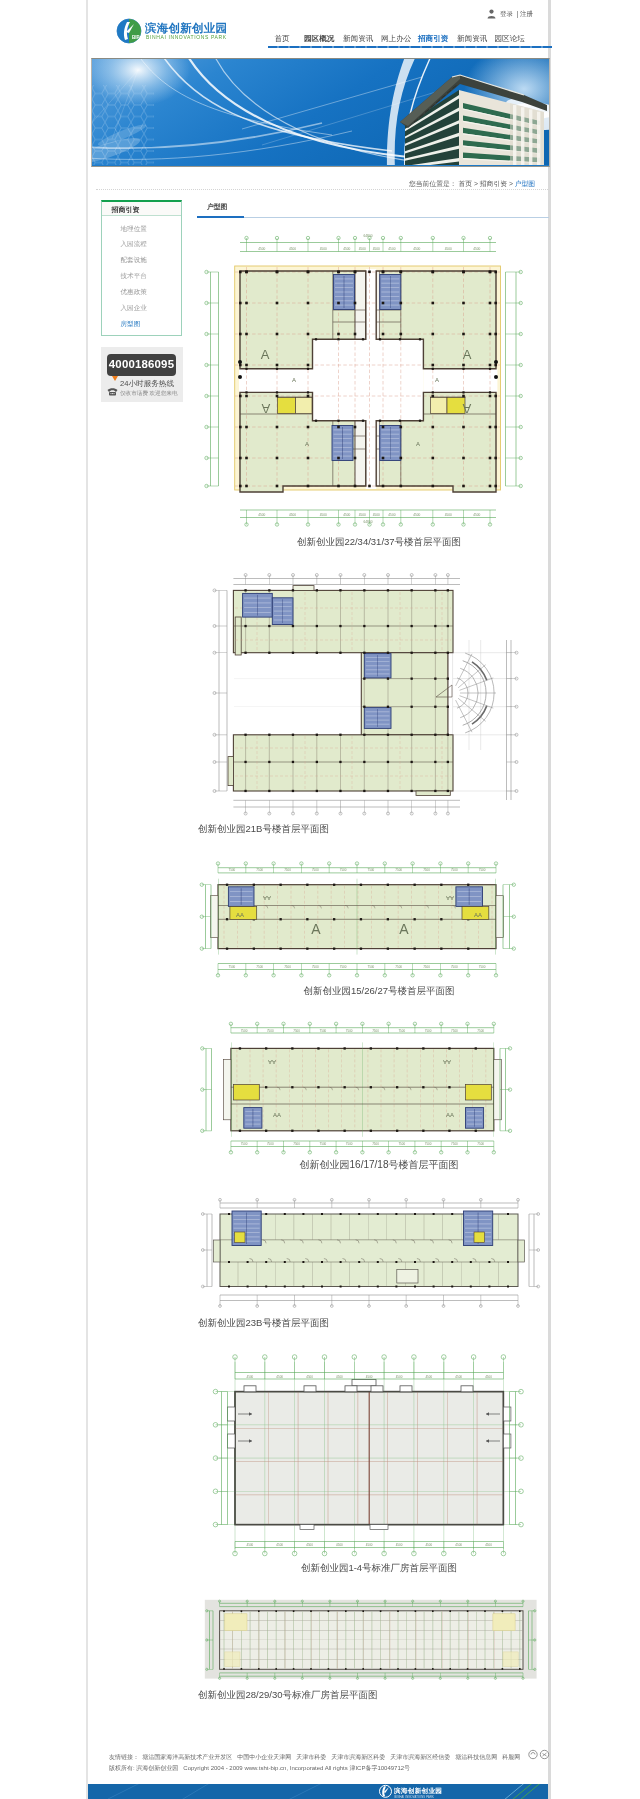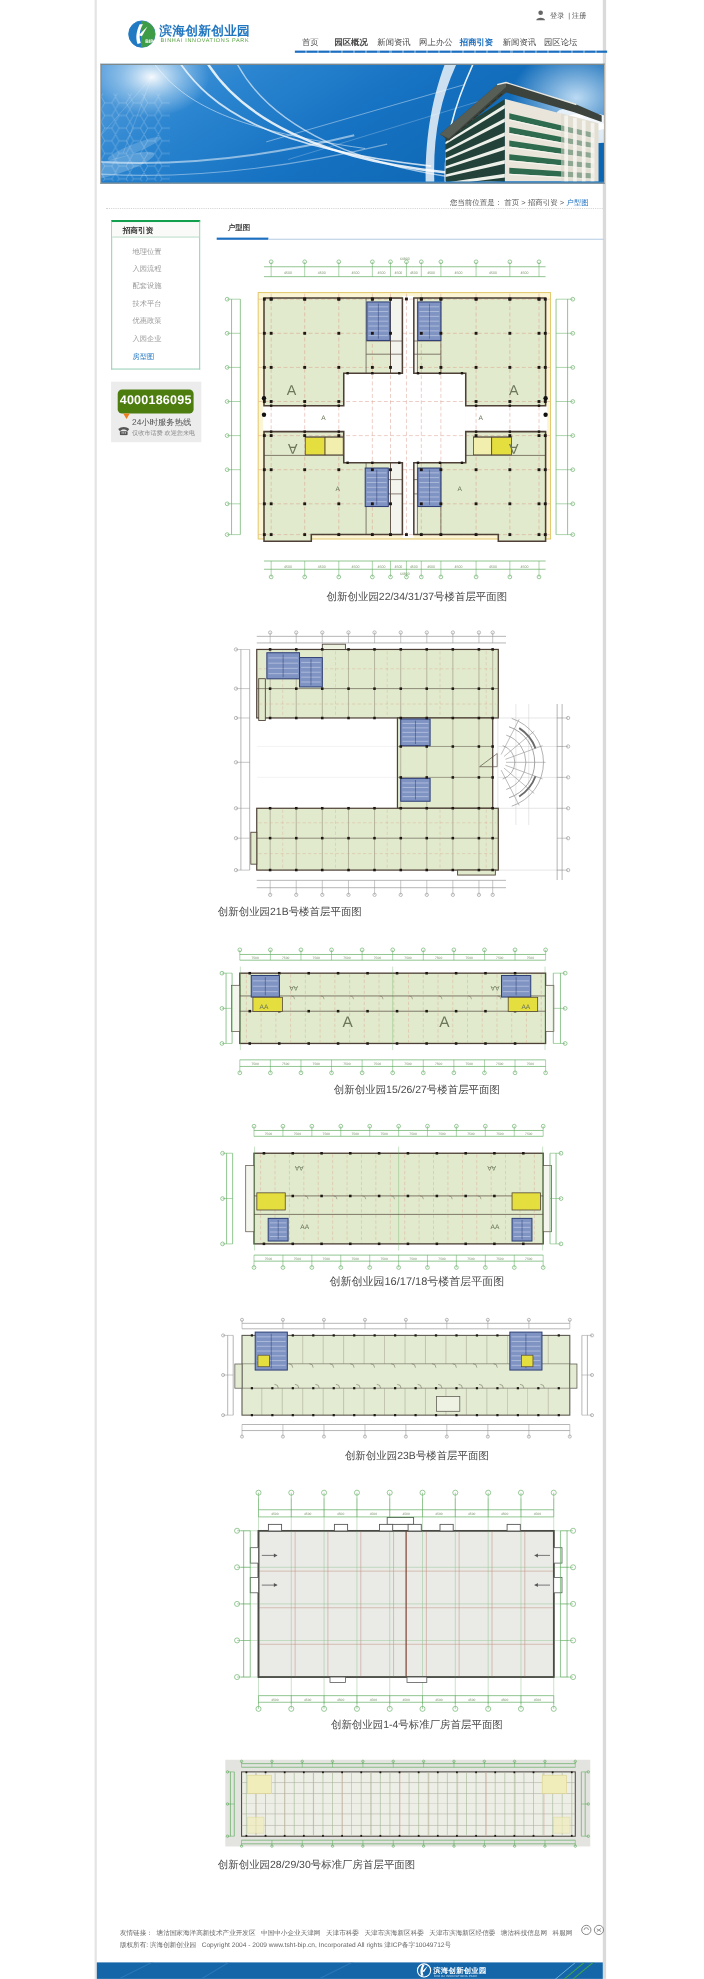--- a/index.html
+++ b/index.html
@@ -116,21 +116,21 @@
     <div style="height:13.5px;background:#fafaf8;border-bottom:1px solid #bfe0d0;font-size:7px;font-weight:bold;color:#3a3a3a;padding:3px 0 0 9.5px">招商引资</div>
     <div style="position:absolute;left:18.5px;top:23.2px;font-size:6.6px;color:#999">地理位置</div>
     <div style="position:absolute;left:18.5px;top:38.2px;font-size:6.6px;color:#999">入园流程</div>
     <div style="position:absolute;left:18.5px;top:53.7px;font-size:6.6px;color:#999">配套设施</div>
     <div style="position:absolute;left:18.5px;top:69.7px;font-size:6.6px;color:#999">技术平台</div>
     <div style="position:absolute;left:18.5px;top:85.7px;font-size:6.6px;color:#999">优惠政策</div>
     <div style="position:absolute;left:18.5px;top:101.7px;font-size:6.6px;color:#999">入园企业</div>
     <div style="position:absolute;left:18.5px;top:118.0px;font-size:6.6px;color:#2176c0">房型图</div>
   </div>
 <div class="abs" style="left:101px;top:347px;width:82px;height:55px;background:#ececec">
-    <div style="position:absolute;left:6px;top:7px;width:69px;height:21.5px;background:#4d7c0f;border-radius:4px;text-align:center;line-height:21.5px;font-size:11.4px;font-weight:bold;color:#fff;letter-spacing:0.2px">4000186095</div>
+    <div style="position:absolute;left:6px;top:7px;width:69px;height:21.5px;background:#404040;border-radius:4px;text-align:center;line-height:21.5px;font-size:11.4px;font-weight:bold;color:#fff;letter-spacing:0.2px">4000186095</div>
     <div style="position:absolute;left:11px;top:28.5px;width:0;height:0;border-left:3.5px solid transparent;border-right:3.5px solid transparent;border-top:5px solid #ee7d1b"></div>
     <div style="position:absolute;left:19px;top:31.5px;font-size:7.6px;color:#4d4d4d;white-space:nowrap">24小时服务热线</div>
     <svg style="position:absolute;left:5.5px;top:40px" width="11" height="9" viewBox="0 0 11 9">
       <path d="M0.5 3 C 3 0.5 8 0.5 10.5 3 L 9 5 L 7.5 3.8 C 6.2 3.2 4.8 3.2 3.5 3.8 L 2 5 Z" fill="#555"></path>
       <rect x="2" y="5" width="7" height="3.6" rx="0.8" fill="#555"></rect>
       <circle cx="4" cy="6.6" r="0.55" fill="#ececec"></circle>
       <circle cx="5.5" cy="6.6" r="0.55" fill="#ececec"></circle>
       <circle cx="7" cy="6.6" r="0.55" fill="#ececec"></circle>
     </svg>
     <div style="position:absolute;left:19px;top:42.5px;font-size:5.6px;color:#8a8a8a;white-space:nowrap">仅收市话费&nbsp;欢迎您来电</div>
@@ -1271,21 +1271,21 @@
     <circle cx="6.8" cy="91.5" r="1.4" fill="none" stroke="#8f8f8f" stroke-width="0.55"></circle>
     <line x1="333.0" y1="19.0" x2="333.0" y2="91.5" stroke="#8f8f8f" stroke-width="0.6" opacity="1.0"></line>
     <line x1="338.0" y1="19.0" x2="338.0" y2="91.5" stroke="#8f8f8f" stroke-width="0.6" opacity="1.0"></line>
     <line x1="333.0" y1="19.0" x2="342.2" y2="19.0" stroke="#8f8f8f" stroke-width="0.5" opacity="0.9"></line>
     <circle cx="342.2" cy="19.0" r="1.4" fill="none" stroke="#8f8f8f" stroke-width="0.55"></circle>
     <line x1="333.0" y1="55.0" x2="342.2" y2="55.0" stroke="#8f8f8f" stroke-width="0.5" opacity="0.9"></line>
     <circle cx="342.2" cy="55.0" r="1.4" fill="none" stroke="#8f8f8f" stroke-width="0.55"></circle>
     <line x1="333.0" y1="91.5" x2="342.2" y2="91.5" stroke="#8f8f8f" stroke-width="0.5" opacity="0.9"></line>
     <circle cx="342.2" cy="91.5" r="1.4" fill="none" stroke="#8f8f8f" stroke-width="0.55"></circle>
   </svg>
-<div class="abs" style="left:198px;top:1317px;width:362px;text-align:center;font-size:9.5px;color:#4a4a4a">创新创业园23B号楼首层平面图</div>
+<div class="abs" style="left:198px;top:1317px;width:362px;font-size:9.5px;color:#4a4a4a">创新创业园23B号楼首层平面图</div>
 <svg class="abs" style="left:196px;top:1350px" width="340" height="212" viewBox="0 0 340 212">
     <rect x="39.0" y="41.6" width="268.4" height="133.0" fill="#eaebe7" stroke="#4a4a44" stroke-width="1.4" opacity="1.0"></rect>
     <g>
       <line x1="39.0" y1="12.0" x2="39.0" y2="199.0" stroke="#8fc48f" stroke-width="0.55" opacity="0.8"></line>
       <line x1="68.8" y1="12.0" x2="68.8" y2="199.0" stroke="#8fc48f" stroke-width="0.55" opacity="0.8"></line>
       <line x1="98.6" y1="12.0" x2="98.6" y2="199.0" stroke="#8fc48f" stroke-width="0.55" opacity="0.8"></line>
       <line x1="128.5" y1="12.0" x2="128.5" y2="199.0" stroke="#8fc48f" stroke-width="0.55" opacity="0.8"></line>
       <line x1="158.3" y1="12.0" x2="158.3" y2="199.0" stroke="#8fc48f" stroke-width="0.55" opacity="0.8"></line>
       <line x1="188.1" y1="12.0" x2="188.1" y2="199.0" stroke="#8fc48f" stroke-width="0.55" opacity="0.8"></line>
       <line x1="217.9" y1="12.0" x2="217.9" y2="199.0" stroke="#8fc48f" stroke-width="0.55" opacity="0.8"></line>

